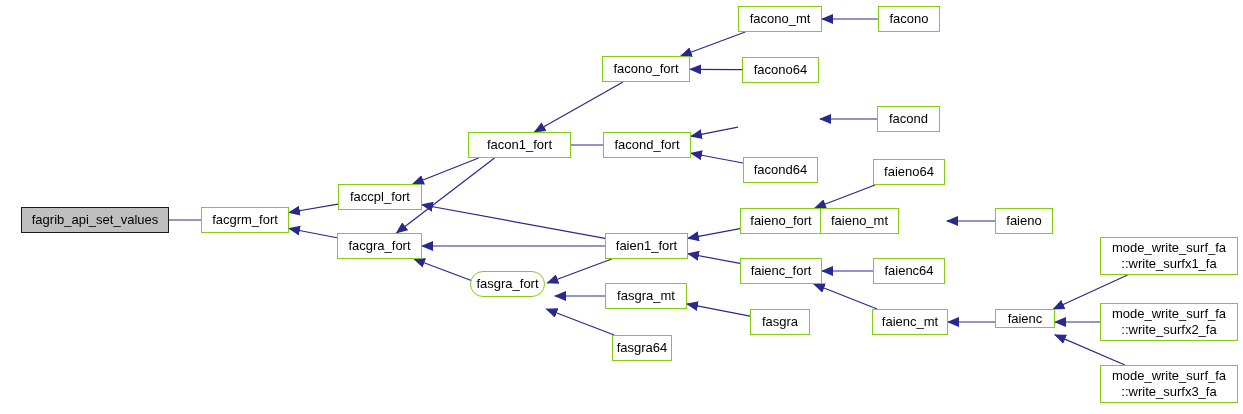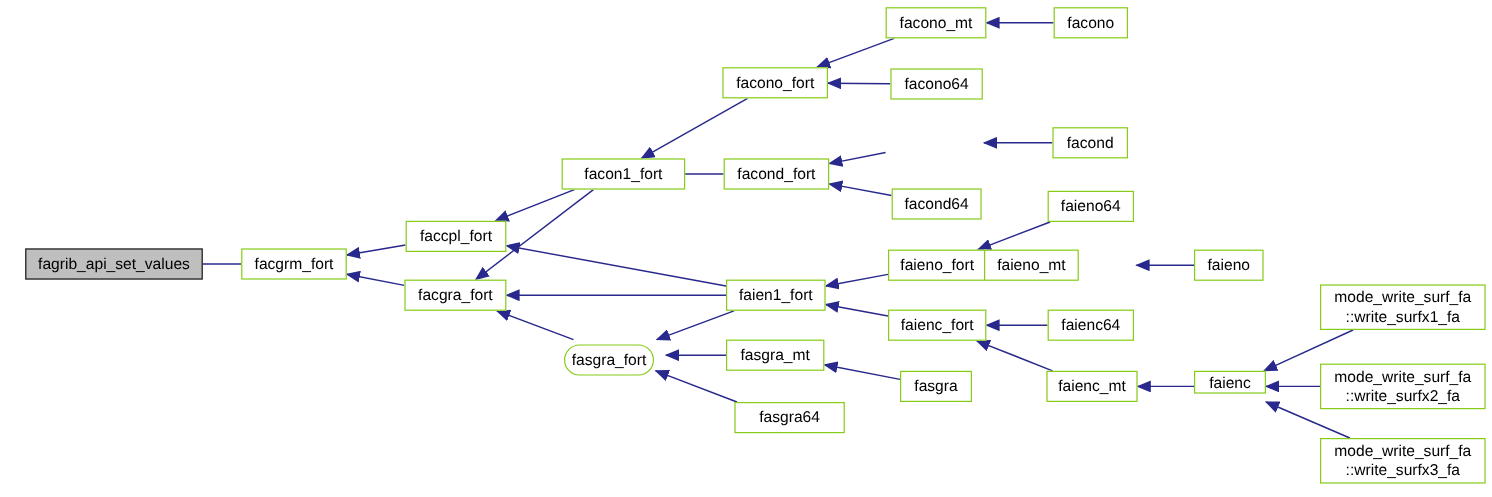--- a/index.html
+++ b/index.html
@@ -106,27 +106,27 @@
     </div>
     <div class="node" style="left: 602px; top: 56px; width: 88px; height: 26px;">
       <span>facono_fort</span>
     </div>
     <div class="node" style="left: 603px; top: 132px; width: 88px; height: 26px;">
       <span>facond_fort</span>
     </div>
     <div class="node" style="left: 605px; top: 233px; width: 83px; height: 26px;">
       <span>faien1_fort</span>
     </div>
-    <div class="node" style="left: 470px; top: 287px; width: 75px; height: 26px; border-radius: 13px;">
+    <div class="node" style="left: 470px; top: 271px; width: 75px; height: 26px; border-radius: 13px;">
       <span>fasgra_fort</span>
     </div>
     <div class="node" style="left: 605px; top: 283px; width: 82px; height: 26px;">
       <span>fasgra_mt</span>
     </div>
-    <div class="node" style="left: 612px; top: 335px; width: 92px; height: 26px;">
+    <div class="node" style="left: 612px; top: 335px; width: 60px; height: 26px;">
       <span>fasgra64</span>
     </div>
     <div class="node" style="left: 738px; top: 6px; width: 84px; height: 26px;">
       <span>facono_mt</span>
     </div>
     <div class="node" style="left: 878px; top: 6px; width: 62px; height: 26px;">
       <span>facono</span>
     </div>
     <div class="node" style="left: 742px; top: 57px; width: 77px; height: 26px;">
       <span>facono64</span>

